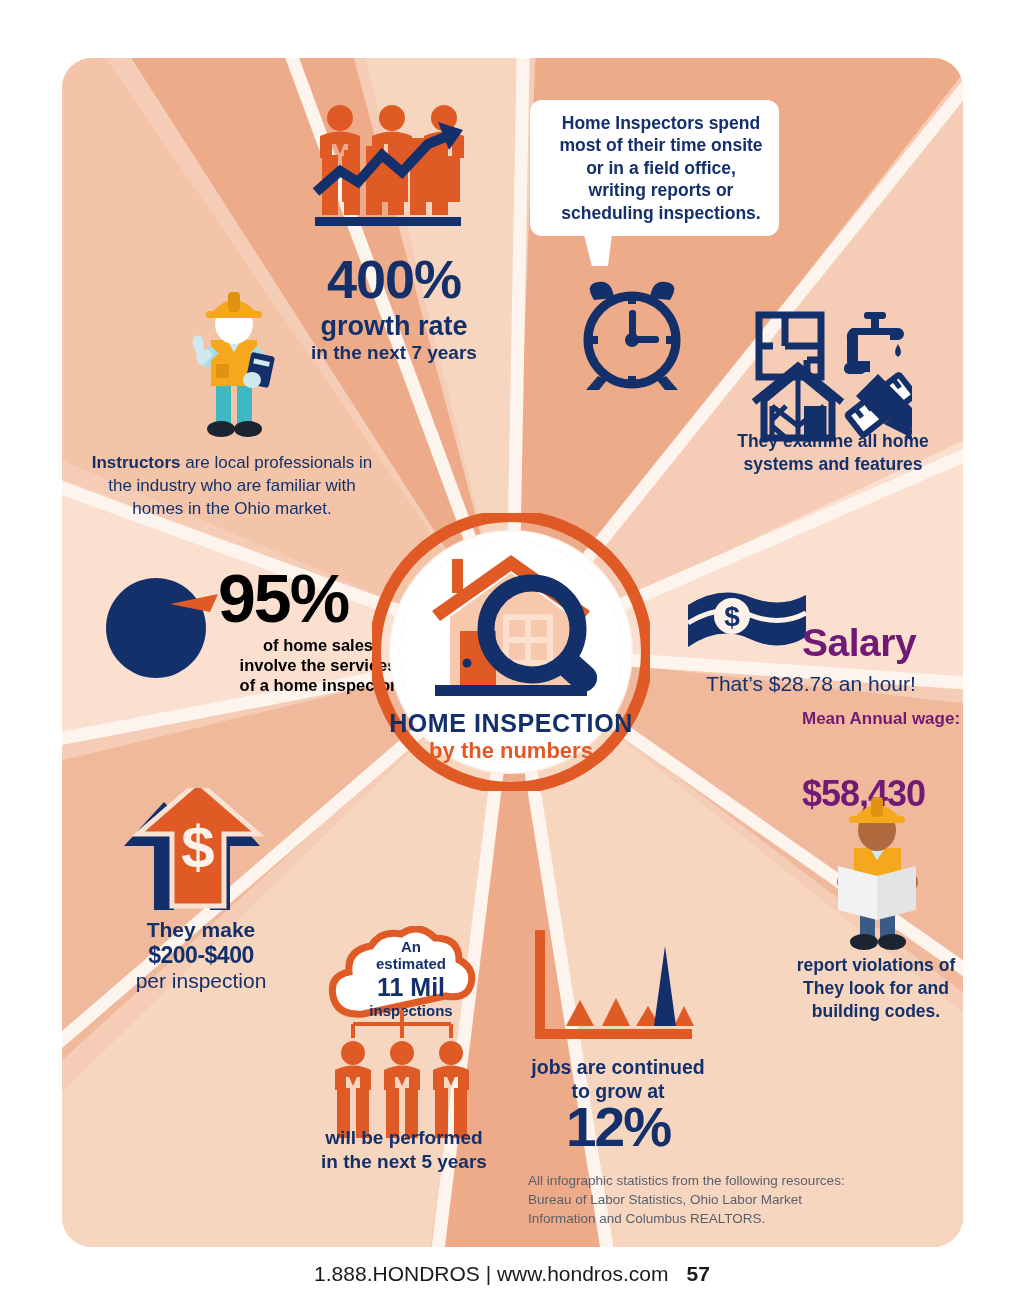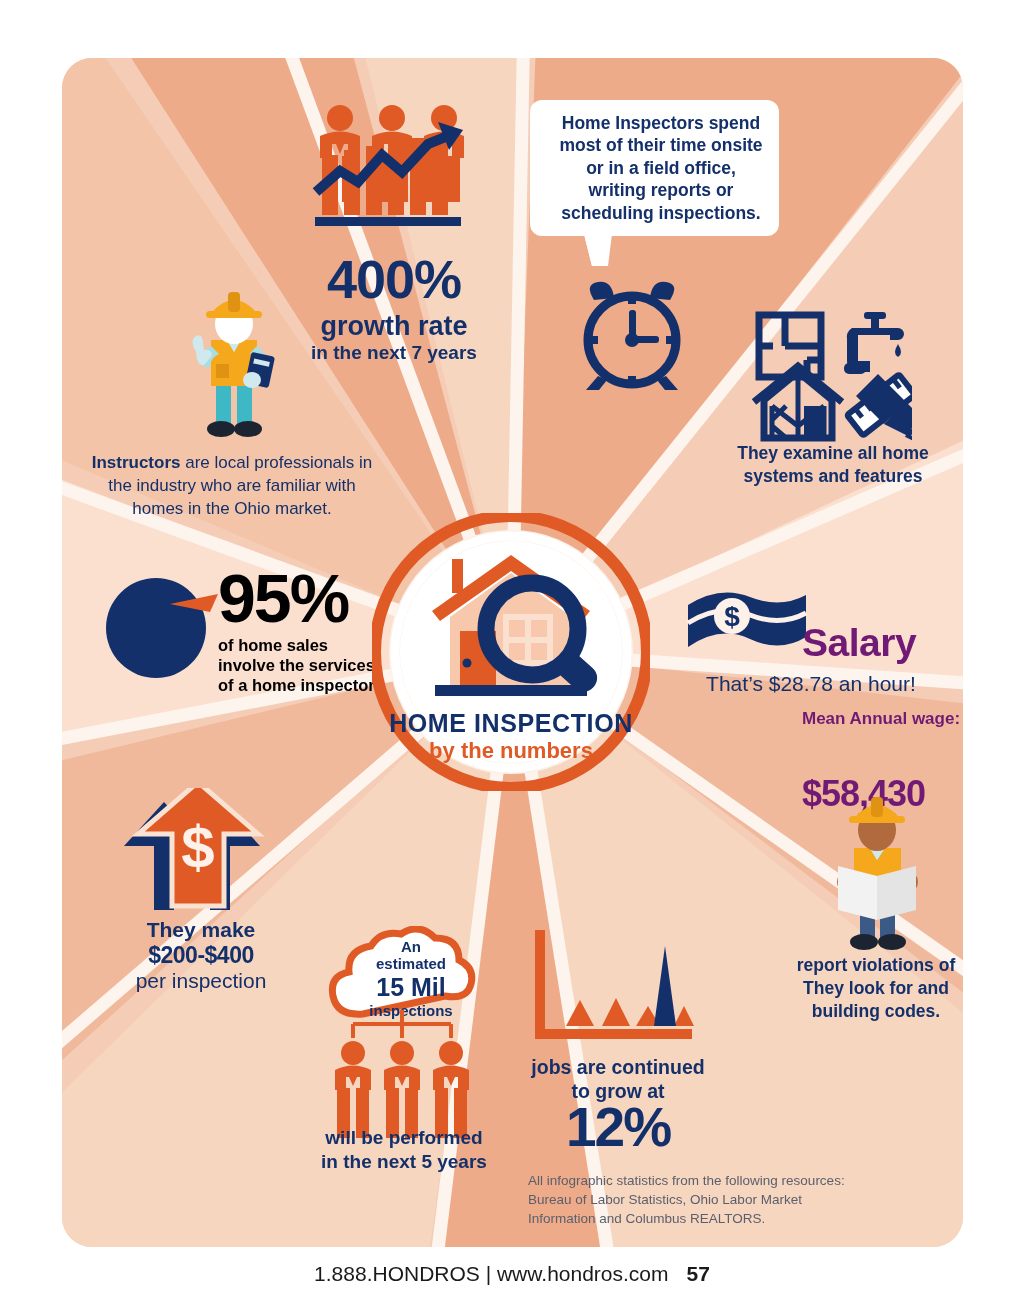--- a/index.html
+++ b/index.html
@@ -26,21 +26,21 @@
   .bubble .tail{position:absolute;left:58px;bottom:-30px;width:0;height:0;
         border-left:16px solid #fff;border-right:12px solid transparent;border-top:32px solid #fff;
         transform:skewX(14deg);}
 
   .instr{font-size:17px;font-weight:400;line-height:1.34;}
   .instr b{font-weight:700;}
 
   .exam{font-size:17.5px;font-weight:700;line-height:1.3;}
 
   .p95{font-size:68px;font-weight:700;letter-spacing:-2px;line-height:.95;}
-  .p95sub{font-size:16.5px;font-weight:700;line-height:1.22;text-align:left;}
+  .p95sub{font-size:16.5px;font-weight:700;line-height:1.22;text-align:center;}
 
   .salTitle{font-size:39px;font-weight:700;letter-spacing:-.5px;line-height:1;}
   .salMean{font-size:17px;font-weight:700;}
   .salAmt{font-size:36px;font-weight:700;letter-spacing:-1px;line-height:1.02;}
   .salHr{font-size:21px;font-weight:400;}
 
   .mk1{font-size:21px;font-weight:700;}
   .mk2{font-size:23px;font-weight:700;letter-spacing:-.5px;}
   .mk3{font-size:21px;font-weight:400;}
 
@@ -225,21 +225,21 @@
             <rect x="116" y="84" width="5" height="11"></rect>
           <rect x="128" y="84" width="5" height="11"></rect>
             <rect x="140" y="84" width="5" height="11"></rect>
           <rect x="152" y="84" width="5" height="11"></rect>
         </g>
         <path d="M104 88 L126 66 l28 28 l-22 22 Z" fill="#14306b"></path>
         <path d="M132 116 l22-22 l12 12 l-10 22 Z" fill="#14306b"></path>
         <path d="M156 128 l10-12 l6 6 l-4 12 Z" fill="#ffffff" stroke="#14306b" stroke-width="4"></path>
       </g>
     </svg>
-    <div class="tc exam" style="left:636px;top:384px;width:270px;">
+    <div class="tc exam" style="left:636px;top:372px;width:270px;">
       <div>They examine all home</div>
       <div>systems and features</div>
     </div>
 
     <svg class="lay" style="left:38px;top:510px;width:124px;height:112px;" viewBox="0 0 124 112">
       <circle cx="56" cy="60" r="50" fill="#14306b"></circle>
       <path d="M70 36 L118 26 L110 44 Z" fill="#e05a26"></path>
     </svg>
     <div class="lay" style="left:156px;top:508px;width:200px;">
       <div class="p95">95%</div>
@@ -297,21 +297,21 @@
       <div class="mk2">$200-$400</div>
       <div class="mk3">per inspection</div>
     </div>
 
     <svg class="lay" style="left:265px;top:868px;width:150px;height:96px;" viewBox="0 0 150 96">
       <path d="M36 88 q-26 2 -30 -18 q-4-20 16-24 q-2-22 22-26 q10-16 30-12 q18-12 34 4 q24 0 24 22 q16 8 12 24 q-4 16 -26 12 Z" fill="#ffffff" stroke="#e05a26" stroke-width="7"></path>
     </svg>
     <div class="tc" style="left:274px;top:880px;width:150px;">
       <div class="cl1">An</div>
       <div class="cl1">estimated</div>
-      <div class="cl2">15 Mil</div>
+      <div class="cl2">11 Mil</div>
       <div class="cl3">inspections</div>
     </div>
     <svg class="lay" style="left:265px;top:952px;width:150px;height:140px;" viewBox="0 0 150 140">
       <path d="M75 0 V14 M26 14 H124 M26 14 V28 M75 14 V28 M124 14 V28" fill="none" stroke="#e05a26" stroke-width="4"></path>
       <g fill="#e05a26">
         <g transform="translate(4,30)">
           <circle cx="22" cy="13" r="12"></circle>
           <path d="M4 30 q18-9 36 0 v20 h-11 v-13 h-3 l-4 9 -4-9 h-3 v13 H4 Z"></path>
           <rect x="6" y="48" width="13" height="50"></rect>
             <rect x="25" y="48" width="13" height="50"></rect>

